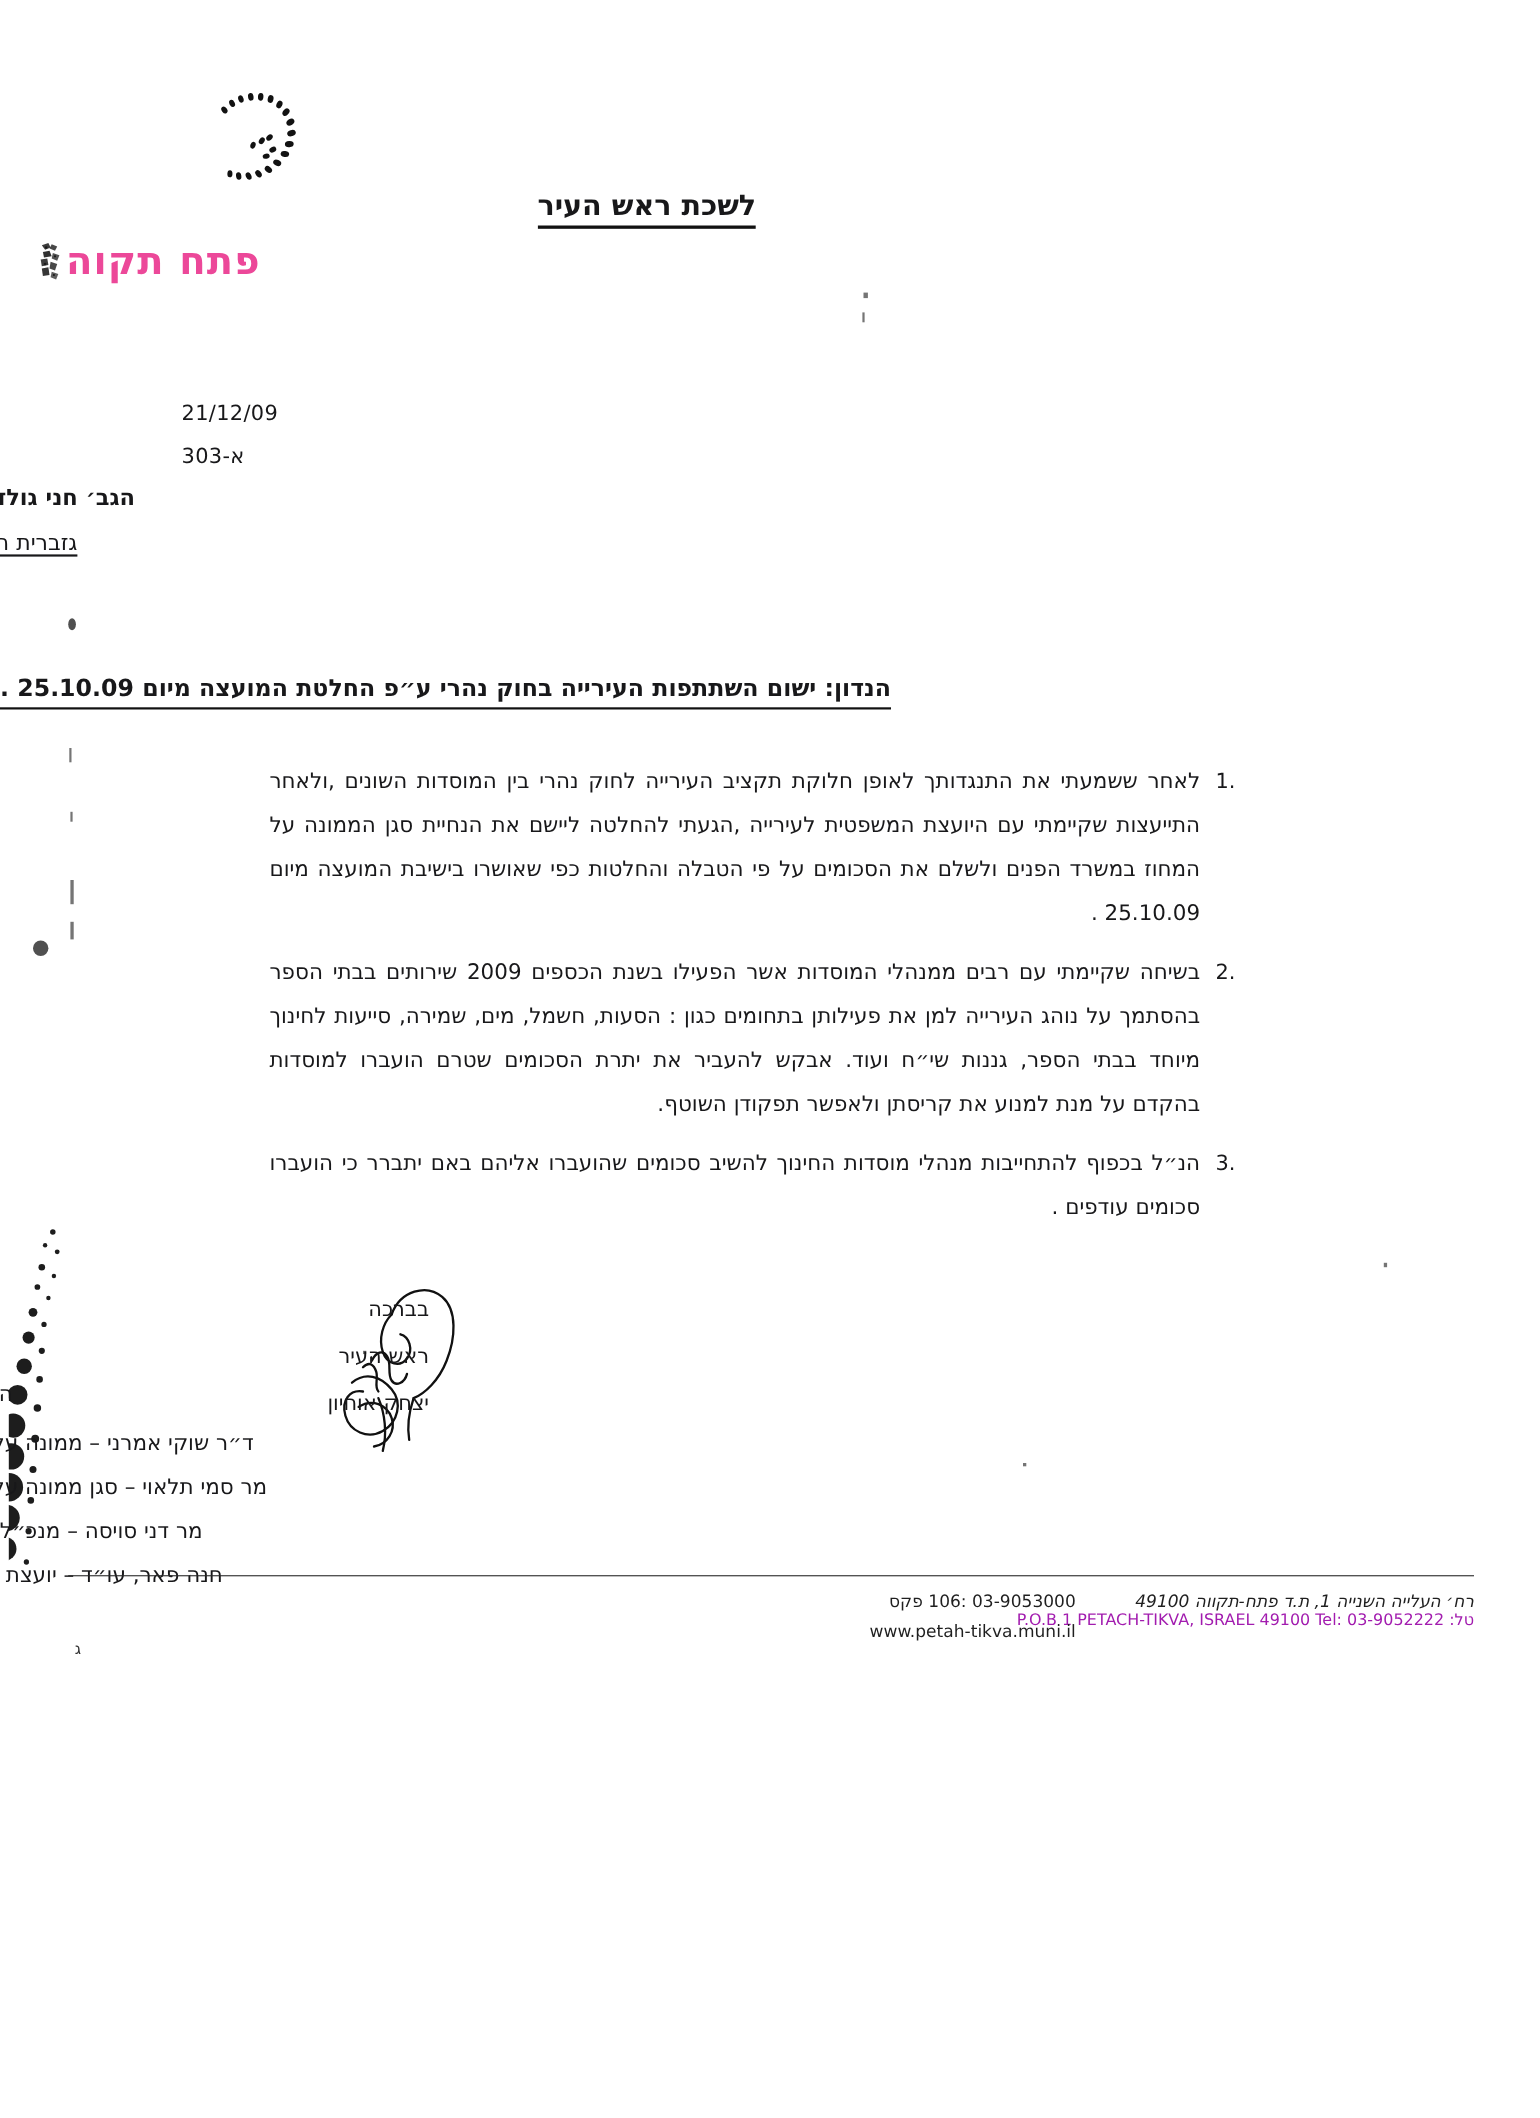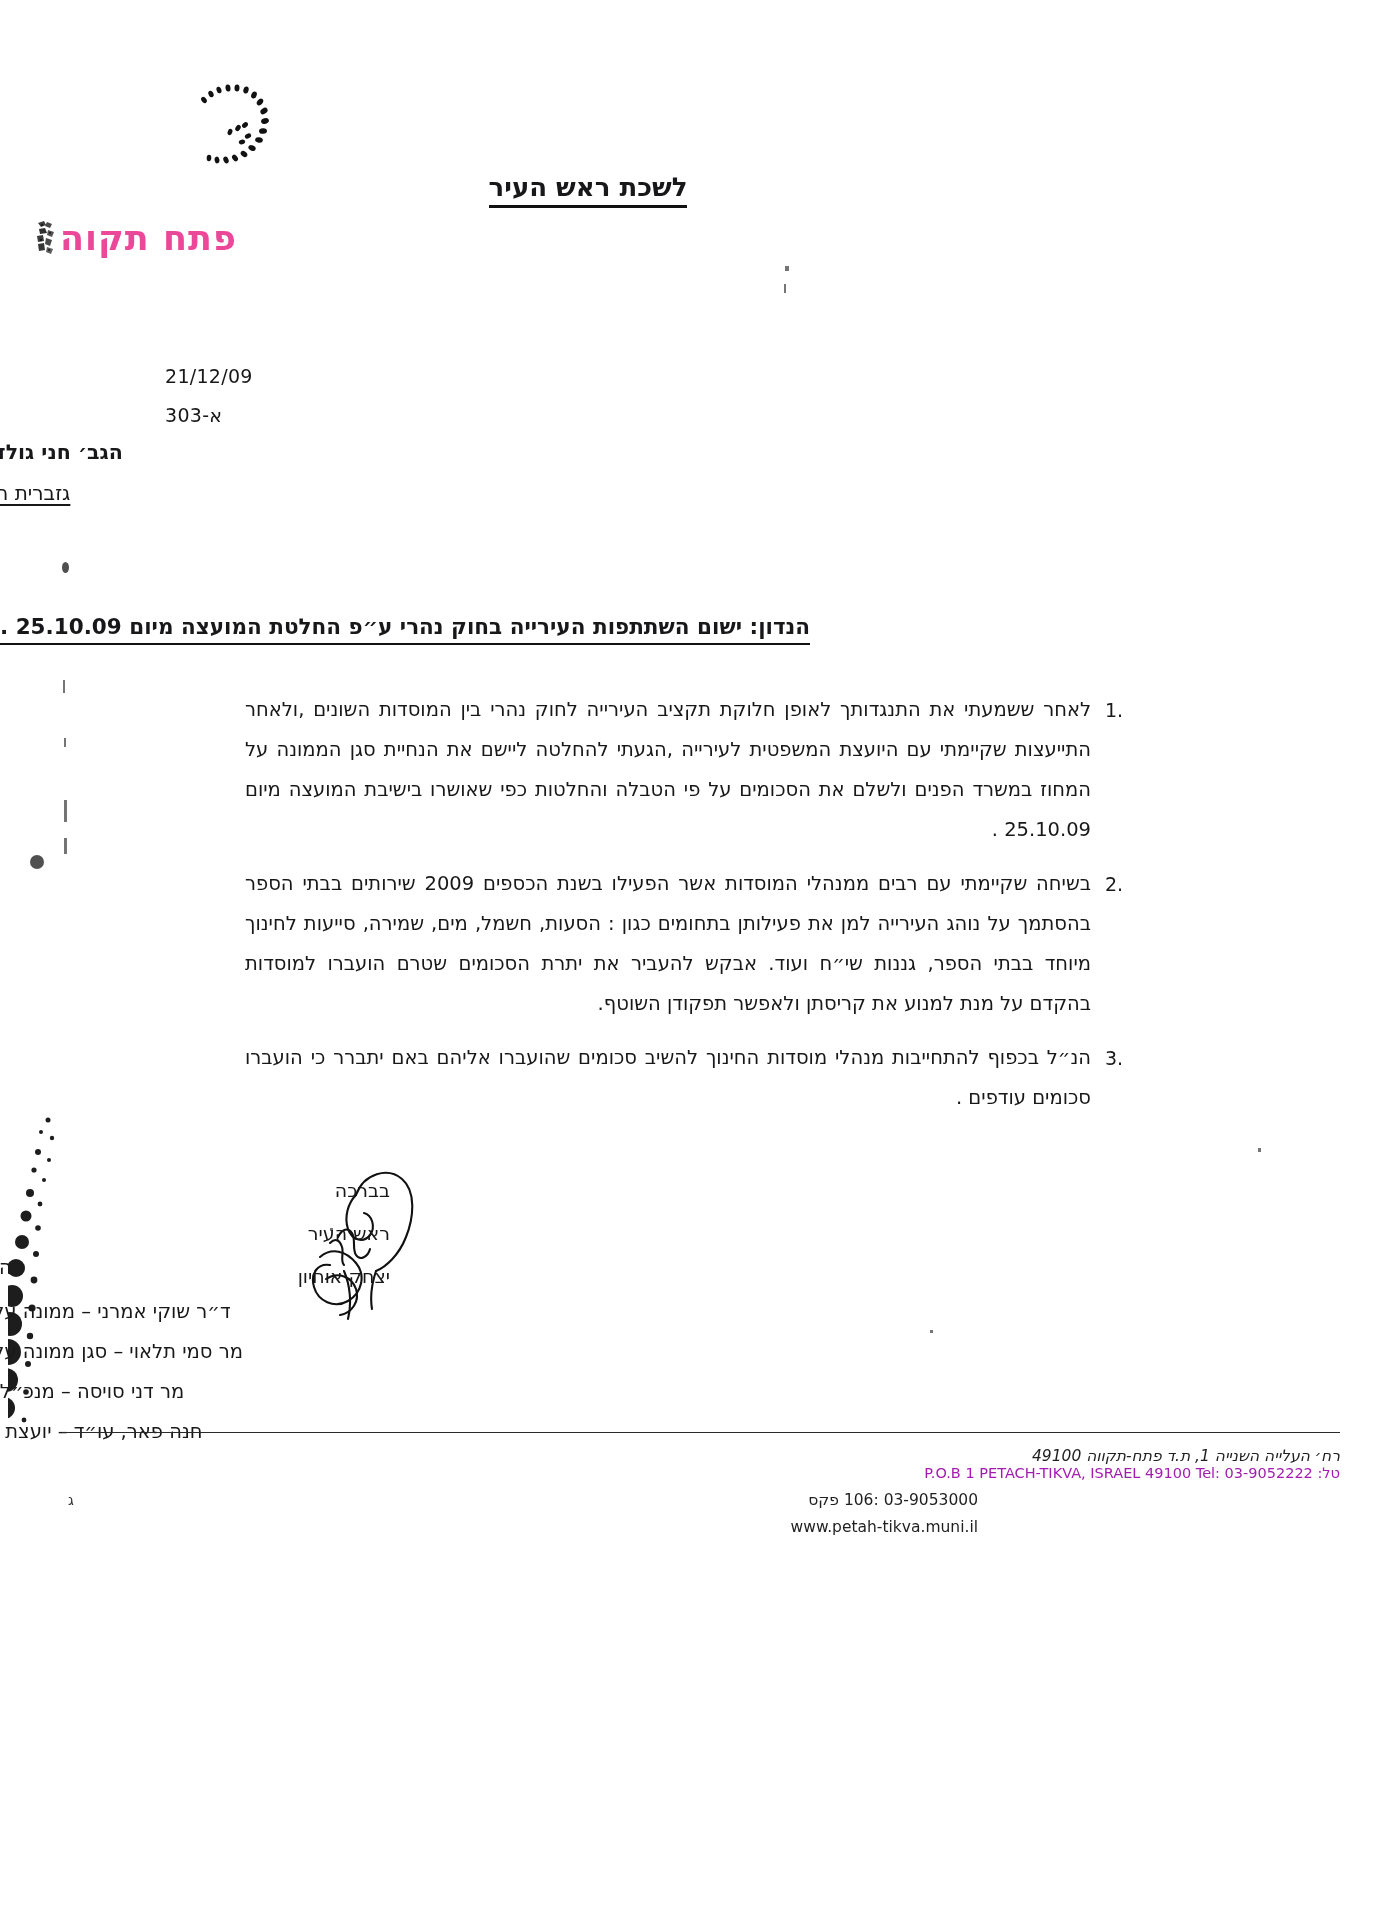--- a/index.html
+++ b/index.html
@@ -238,21 +238,20 @@
     font-size: 14.5px;
     color: #a21caf;
   }
   .footer-contact {
     position: absolute;
     top: 0;
     left: 496px;
     width: 420px;
     direction: rtl;
     text-align: right;
-    margin-top: 44px;
   }
   .footer-contact .web {
     direction: ltr;
     text-align: right;
     display: block;
     margin-top: 3px;
   }
   .page-mark {
     position: absolute;
     top: 1492px;

